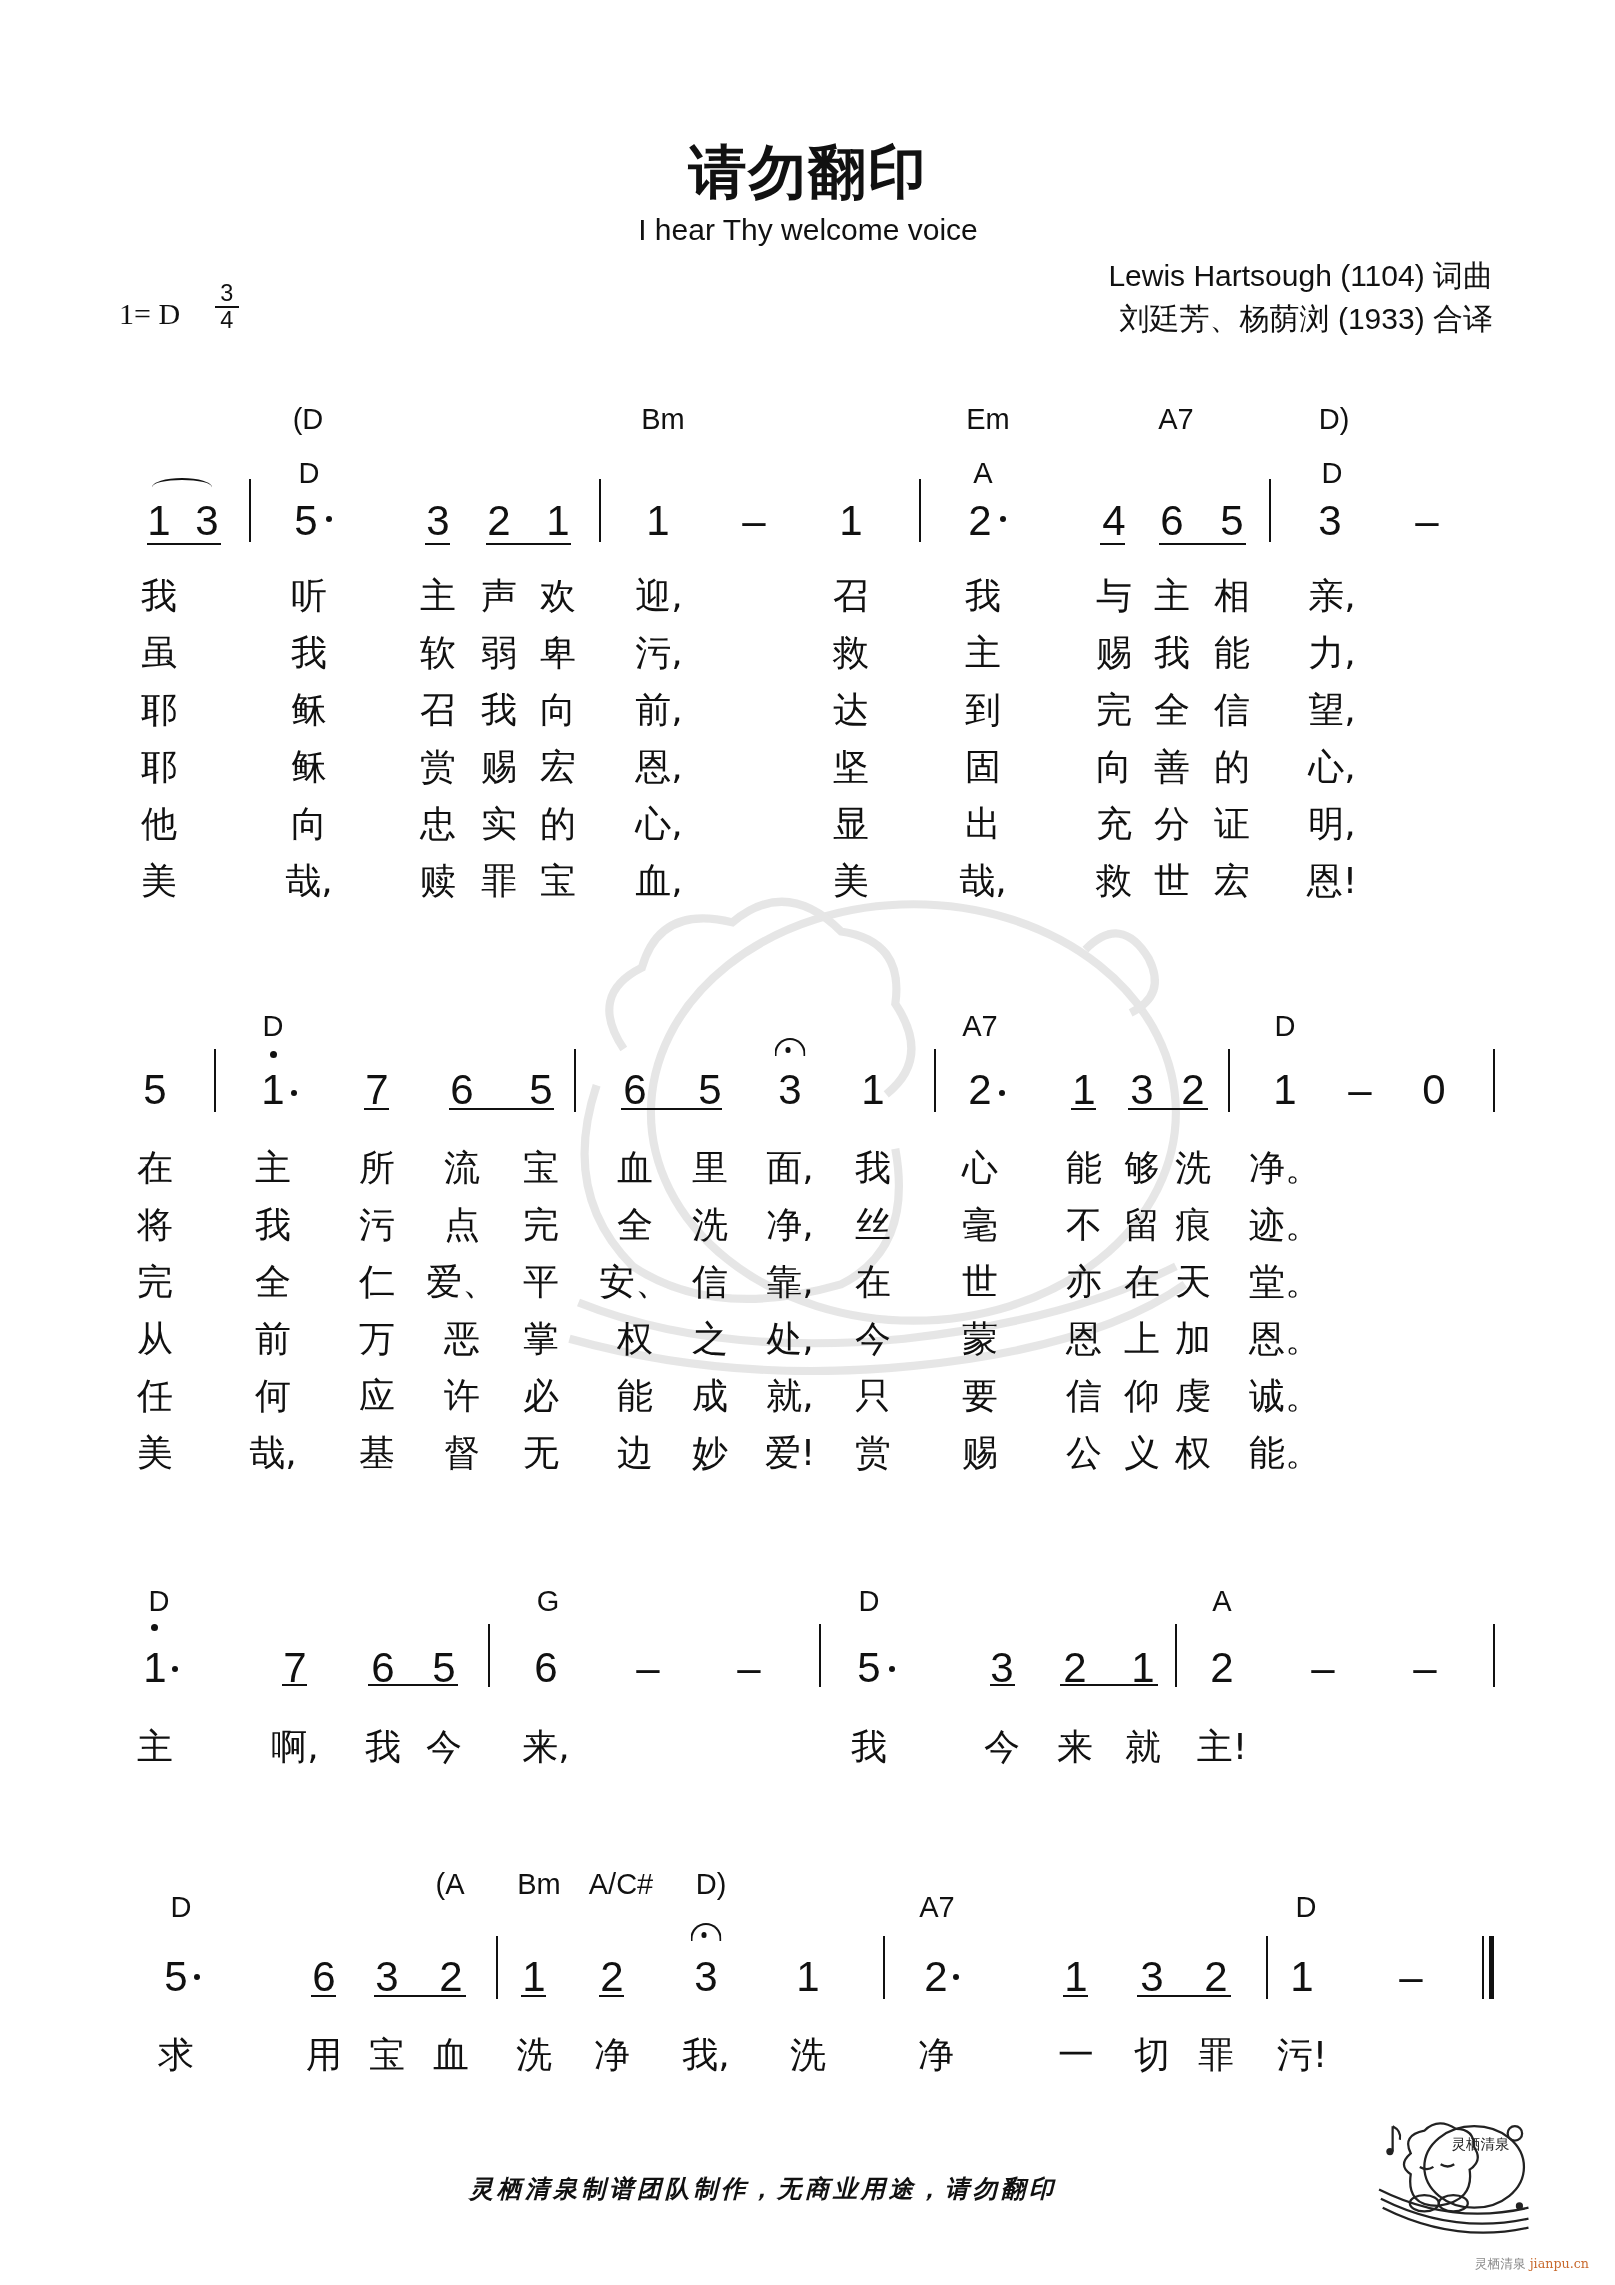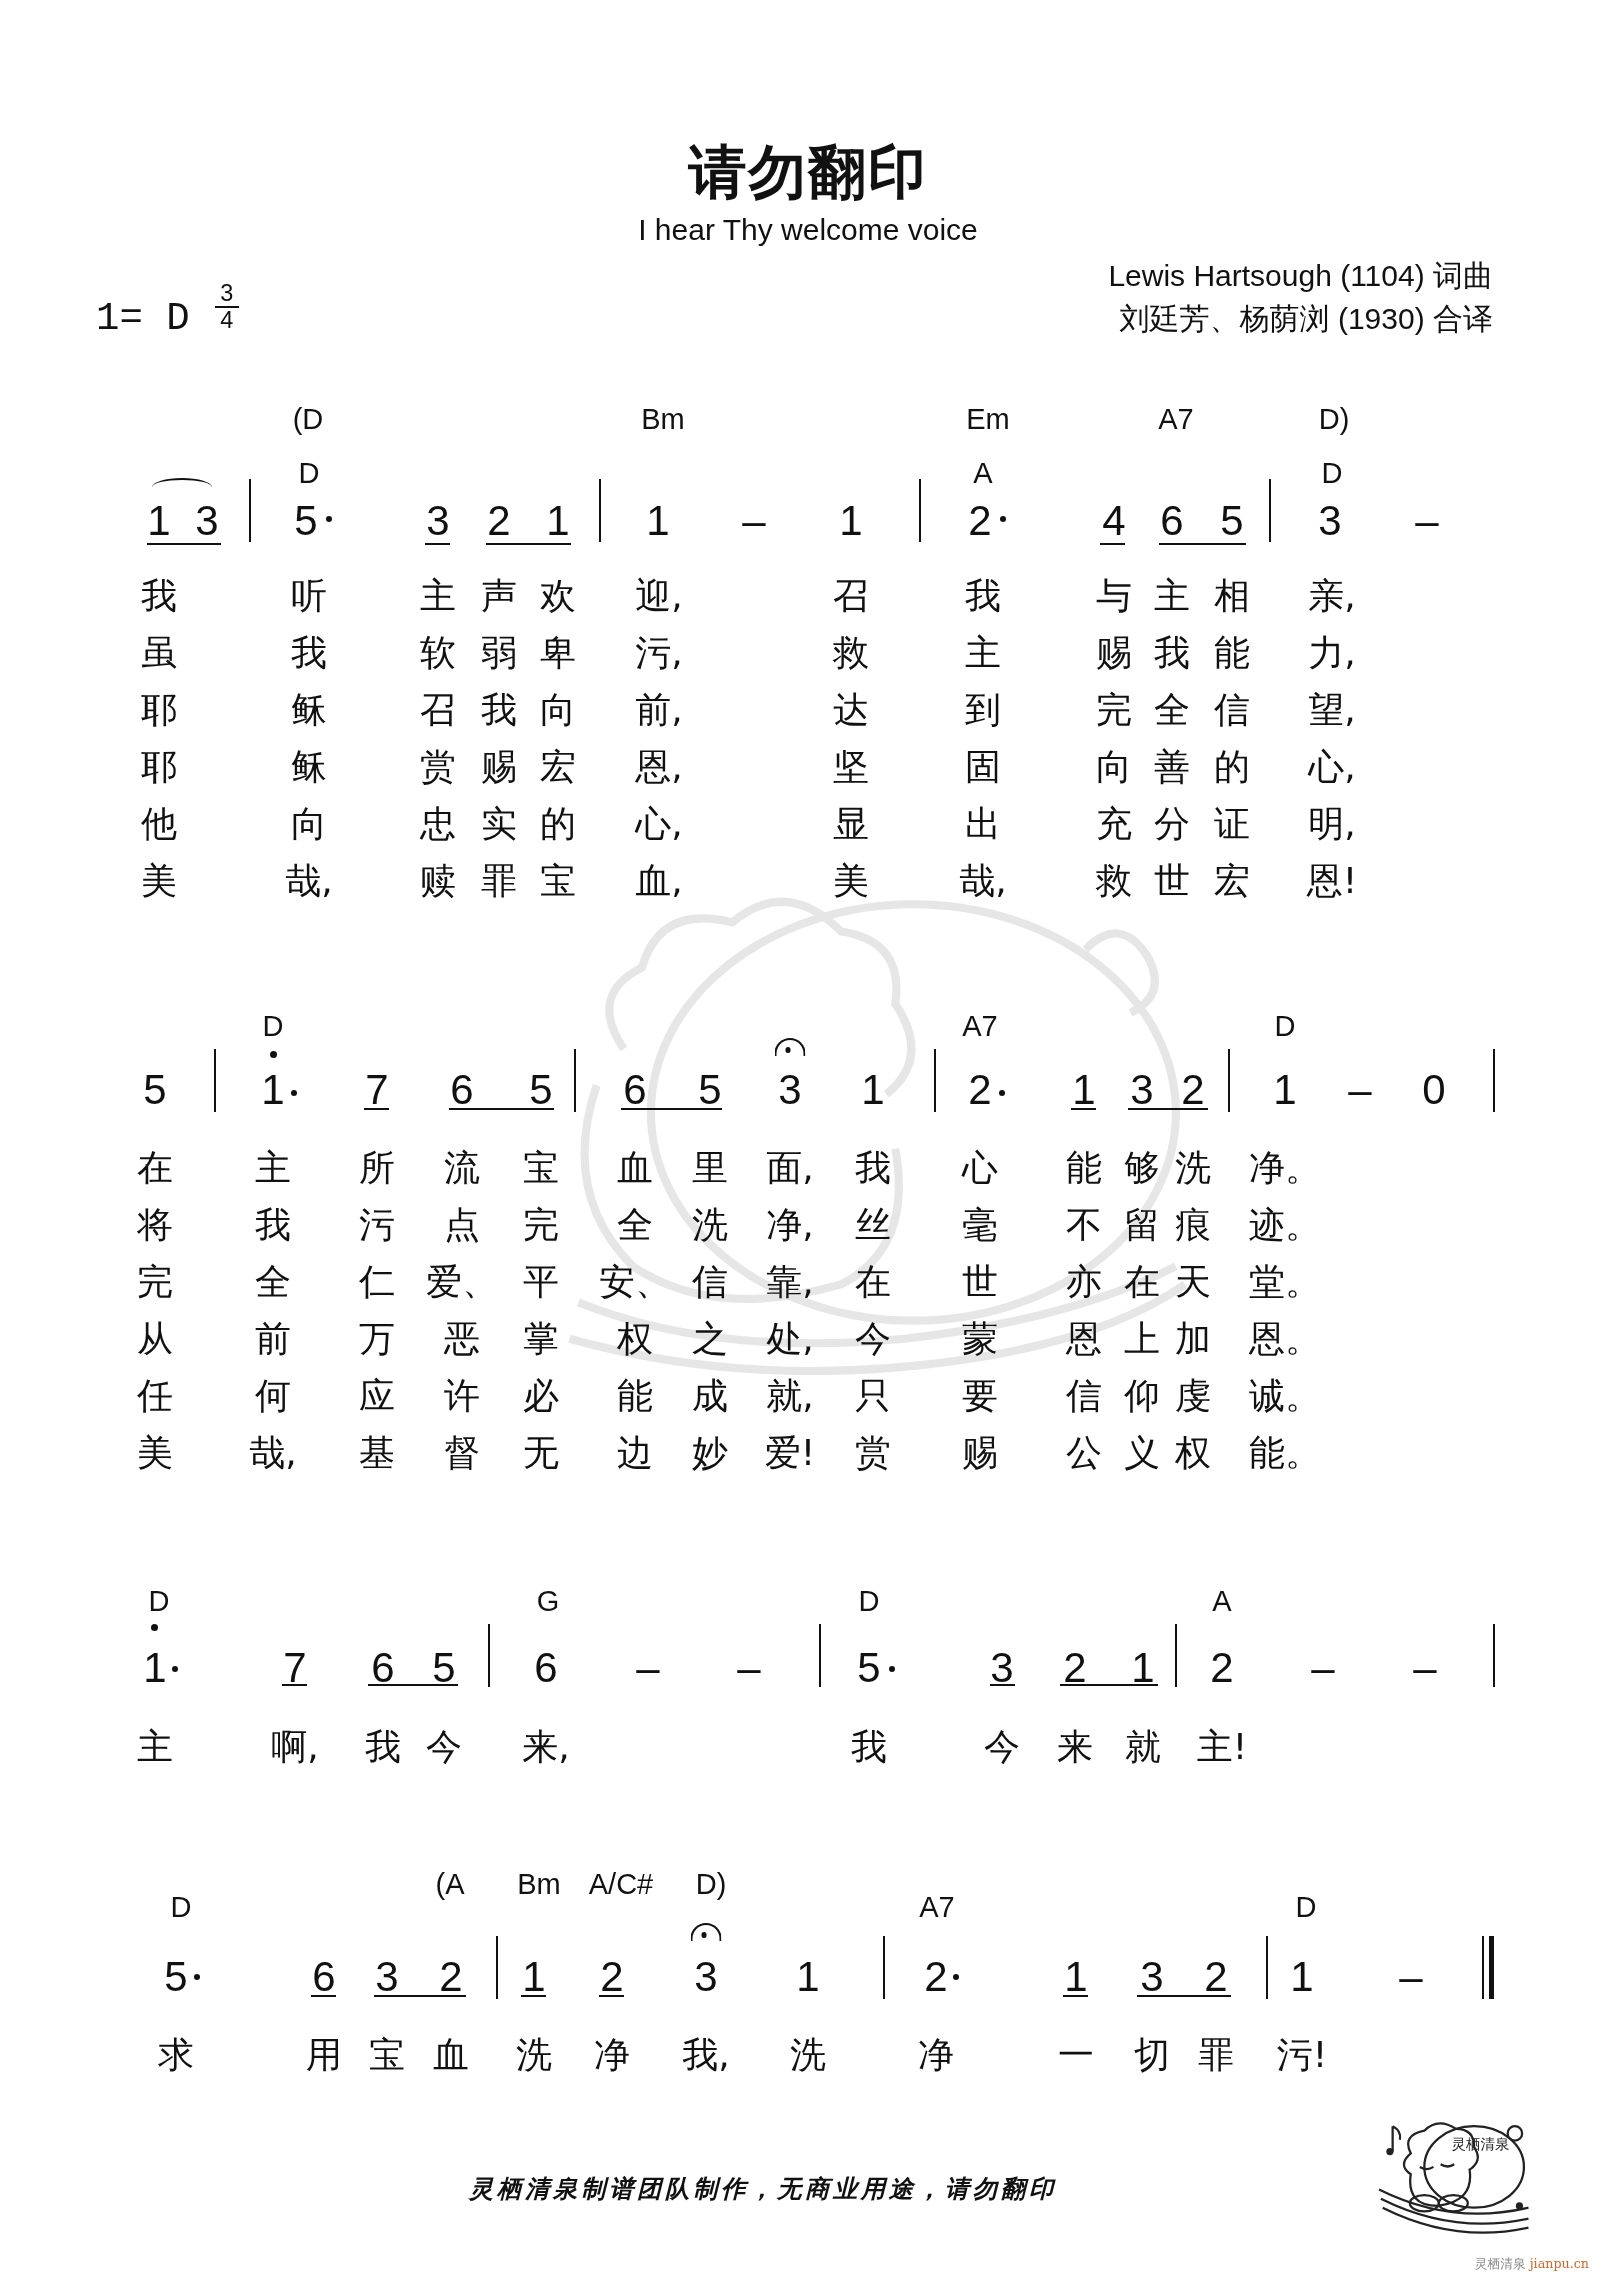--- a/index.html
+++ b/index.html
@@ -2,21 +2,21 @@
 <html style="font-size:14.5px"><head>
 <meta charset="utf-8">
 <style>
   html,body{margin:0;padding:0;background:#fff;}
   body{width:1616px;height:2285px;position:relative;overflow:hidden;
        font-family:"DejaVu Sans","Liberation Sans",sans-serif;color:#111;}
   .abs{position:absolute;white-space:nowrap;}
   .title{left:0;width:1616px;top:134px;text-align:center;font-size:58px;font-weight:bold;letter-spacing:1.8px;}
   .subtitle{left:0;width:1616px;top:213px;text-align:center;font-size:30px;font-family:"Liberation Sans",sans-serif;}
   .credit{right:123px;font-size:30px;font-family:"Liberation Sans",sans-serif;text-align:right;}
-  .key{left:96px;top:297px;font-size:39px;font-family:Liberation Mono, monospace;}
+  .key{left:119px;top:297px;font-size:30px;font-family:Liberation Serif, serif;}
   .timesig{position:absolute;left:215px;top:282px;width:23.5px;text-align:center;font-size:23.5px;line-height:23.5px;font-family:"Liberation Sans",sans-serif;}
   .timesig .bar{height:1.8px;background:#111;margin:0.9px 0;}
   .chord{font-size:29px;font-family:"Liberation Sans",sans-serif;transform:translateX(-50%);}
   .note{font-size:42px;font-family:"Liberation Sans",sans-serif;transform:translateX(-50%);line-height:45px;}
   .dash{font-size:42px;font-family:"Liberation Sans",sans-serif;transform:translateX(-50%);line-height:45px;}
   .uline{position:absolute;height:1.8px;background:#111;}
   .barline{position:absolute;width:1.8px;background:#111;}
   .finalbar{position:absolute;width:5.4px;background:#111;}
   .dot{position:absolute;width:6.3px;height:6.3px;border-radius:50%;background:#111;}
   .hi-dot{position:absolute;width:7.2px;height:7.2px;border-radius:50%;background:#111;}
@@ -40,21 +40,21 @@
     <path d="M150 200 q-40 -60 20 -90 q20 -70 100 -50 q60 -50 120 10 q70 10 60 80 q40 60 -10 100"></path>
     <path d="M120 240 q-40 120 40 200 q90 60 230 20 q80 -40 60 -150"></path>
     <path d="M100 480 q150 60 360 40 q180 -20 300 -80"></path>
     <path d="M90 520 q180 50 380 30 q200 -20 300 -90"></path>
   </g>
 </svg>
 
 <div class="abs title">请勿翻印</div>
 <div class="abs subtitle">I hear Thy welcome voice</div>
 <div class="abs credit" style="top:256px">Lewis Hartsough (1104) 词曲</div>
-<div class="abs credit" style="top:299px">刘廷芳、杨荫浏 (1930) 合译</div>
+<div class="abs credit" style="top:299px">刘廷芳、杨荫浏 (1933) 合译</div>
 <div class="abs key">1=  D</div>
 <div class="timesig">
   <div>3</div>
   <div class="bar"></div>
   <div>4</div>
 </div>
 
 <div id="sys0">
     <div class="abs chord" style="left: 308px; top: 403px;">(D</div>
     <div class="abs chord" style="left: 663px; top: 403px;">Bm</div>

